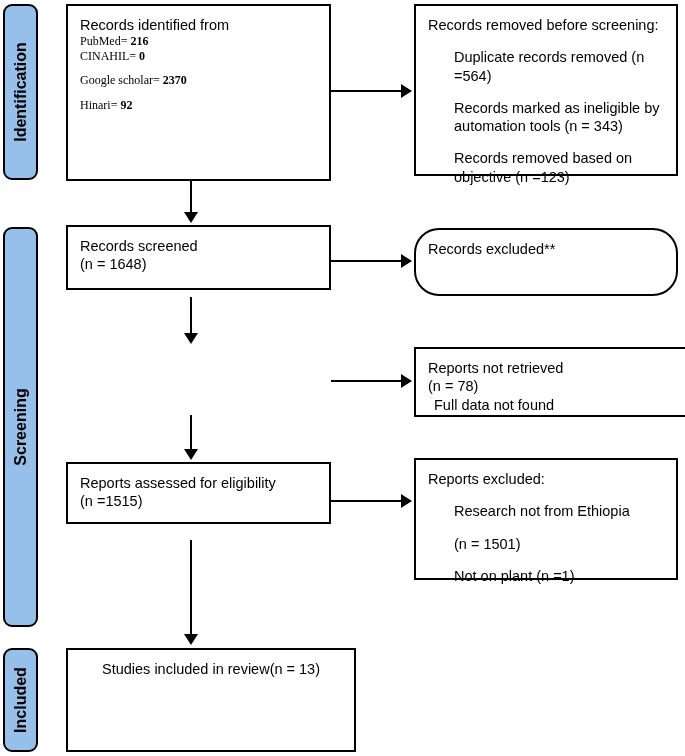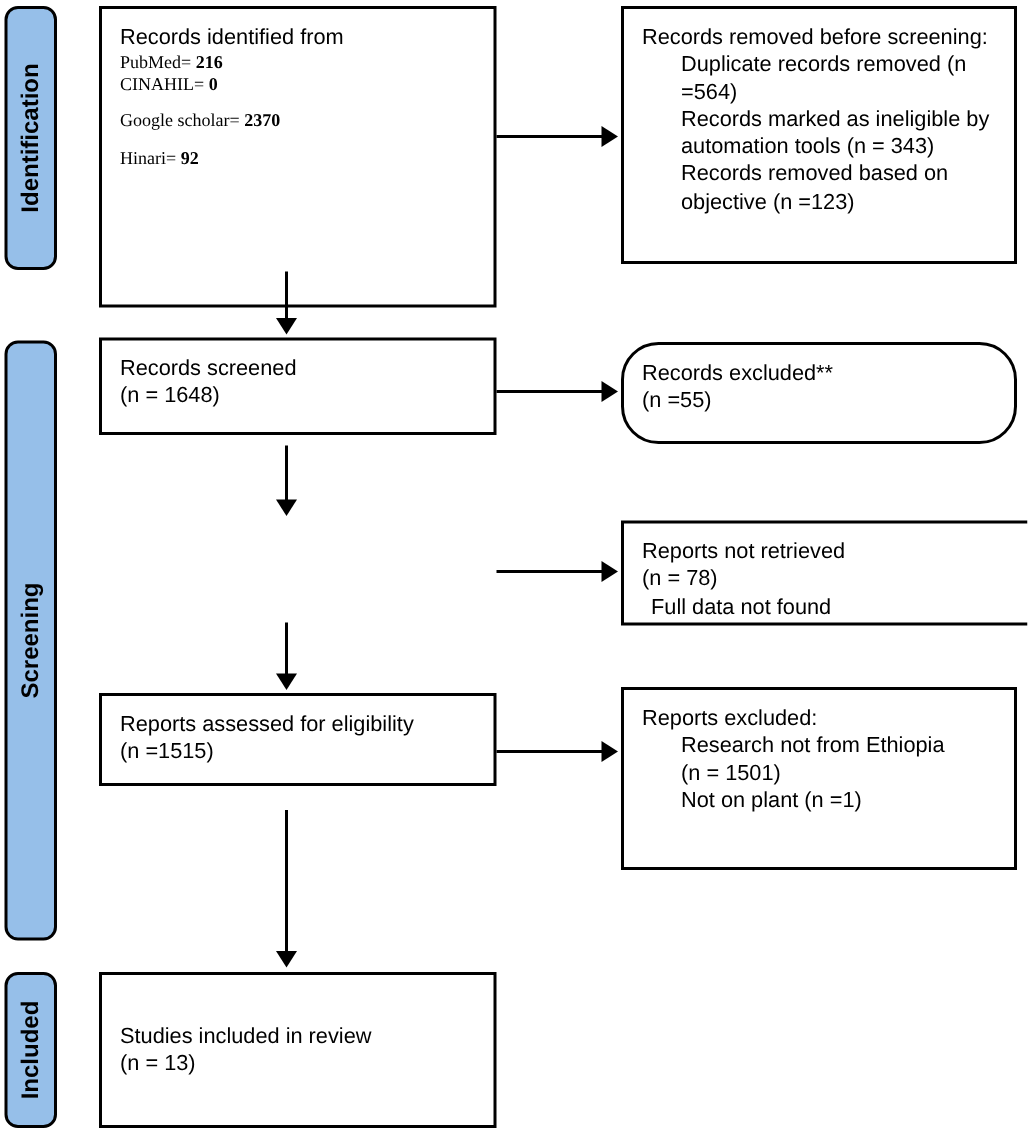--- a/index.html
+++ b/index.html
@@ -47,21 +47,21 @@
     background: #ffffff;
     box-sizing: border-box;
     padding: 10px 12px;
     font-size: 14.5px;
     line-height: 1.26;
   }
   .box .tx { display: block; white-space: pre-wrap; }
   .box .serif { font-family: "Liberation Serif", serif; font-size: 12px; }
   .box .b { font-weight: bold; }
   .box .it { }
-  .indent { padding-left: 26px; display: block; }
+  .indent { padding-left: 26px; display: block; margin-top: 14px; }
   .indent-sm { padding-left: 6px; display: block; }
   .gap { display: block; height: 9px; }
 
   
   .vline {
     position: absolute;
     width: 2px;
     background: #000000;
   }
   .vhead {
@@ -96,21 +96,21 @@
   </div>
 
   <div class="stage-bar" style="left:3px; top:227px; width:35px; height:400px;">
     <span class="stage-label">Screening</span>
   </div>
 
   <div class="stage-bar" style="left:3px; top:648px; width:35px; height:104px;">
     <span class="stage-label">Included</span>
   </div>
 
-  <div class="box" style="left:66px; top:4px; width:265px; height:201px;">
+  <div class="box" style="left:66px; top:4px; width:265px; height:177px;">
     <span class="tx">Records identified from</span>
     <span class="tx serif"><span>PubMed= </span><span class="b">216</span></span>
     <span class="tx serif"><span>CINAHIL= </span><span class="b">0</span></span>
     <span class="gap"></span>
     <span class="tx serif"><span>Google scholar= </span><span class="b">2370</span></span>
     <span class="gap"></span>
     <span class="tx serif"><span>Hinari= </span><span class="b">92</span></span>
   </div>
 
   <div class="box" style="left:414px; top:4px; width:264px; height:172px;">
@@ -126,21 +126,20 @@
   <div class="vline" style="left:190px; top:181px; height:33px;"></div>
   <div class="vhead" style="left:184px; top:212px;"></div>
 
   <div class="box" style="left:66px; top:225px; width:265px; height:65px;">
     <span class="tx">Records screened</span>
     <span class="tx">(n = 1648)</span>
   </div>
 
   <div class="box" style="left:414px; top:228px; width:264px; height:68px;border-radius:25px;">
     <span class="tx">Records excluded**</span>
-    <span class="tx">(n =55)</span>
   </div>
 
   <div class="hline" style="left:331px; top:260px; width:72px;"></div>
   <div class="hhead" style="left:401px; top:254px;"></div>
 
   <div class="vline" style="left:190px; top:297px; height:38px;"></div>
   <div class="vhead" style="left:184px; top:333px;"></div>
 
 
   <div class="box" style="left:414px; top:347px; width:312px; height:70px;">
@@ -166,18 +165,18 @@
     <span class="indent">(n = 1501)</span>
     <span class="indent">Not on plant (n =1)</span>
   </div>
 
   <div class="hline" style="left:331px; top:500px; width:72px;"></div>
   <div class="hhead" style="left:401px; top:494px;"></div>
 
   <div class="vline" style="left:190px; top:540px; height:96px;"></div>
   <div class="vhead" style="left:184px; top:634px;"></div>
 
-  <div class="box" style="left:66px; top:648px; width:265px; height:104px; display:flex; flex-direction:column; justify-content:center;">
+  <div class="box" style="left:66px; top:648px; width:290px; height:104px; display:flex; flex-direction:row; justify-content:center;">
     <span class="tx">Studies included in review</span>
     <span class="tx">(n = 13)</span>
   </div>
 
 </div>
 
 </body></html>

